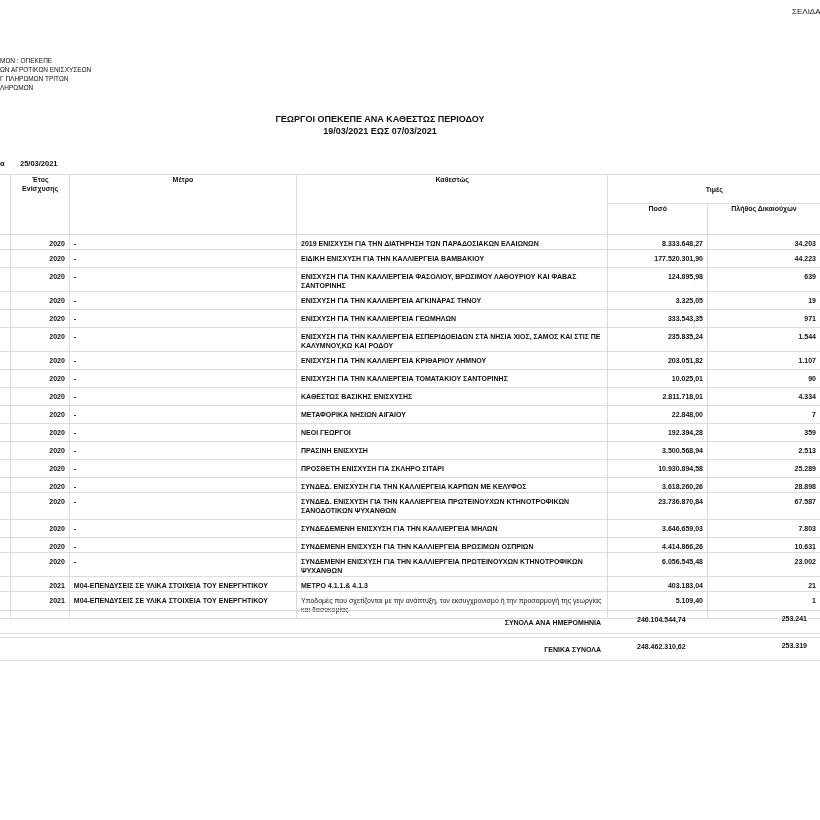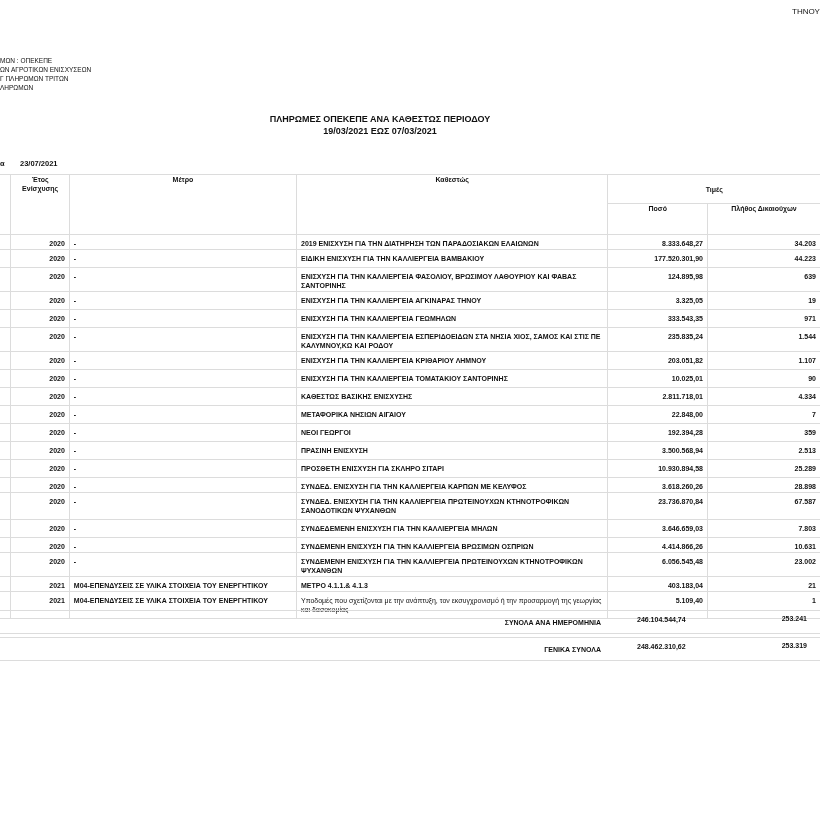--- a/index.html
+++ b/index.html
@@ -35,37 +35,37 @@
 
     .tot { position:absolute; left:-2px; width:822px; height:22px;
            border:1px solid #dcdcdc; font-size:7px; font-weight:bold; }
     .tot .lab { position:absolute; right:220px; top:8px; white-space:nowrap; }
     .tot .amt { position:absolute; left:638px; top:5px; white-space:nowrap; }
     .tot .cnt { position:absolute; right:14px; top:4px; white-space:nowrap; }
   </style>
 </head>
 <body>
 
-<div class="page-label">ΤΗΝΟΥ</div>
+<div class="page-label">ΣΕΛΙΔΑ</div>
 
 <div class="org">
   <div>ΜΩΝ : ΟΠΕΚΕΠΕ</div>
   <div>ΩΝ ΑΓΡΟΤΙΚΩΝ ΕΝΙΣΧΥΣΕΩΝ</div>
   <div>Γ ΠΛΗΡΩΜΩΝ ΤΡΙΤΩΝ</div>
   <div>ΛΗΡΩΜΩΝ</div>
 </div>
 
 <div class="title">
-  <div>ΠΛΗΡΩΜΕΣ ΟΠΕΚΕΠΕ ΑΝΑ ΚΑΘΕΣΤΩΣ ΠΕΡΙΟΔΟΥ</div>
+  <div>ΓΕΩΡΓΟΙ ΟΠΕΚΕΠΕ ΑΝΑ ΚΑΘΕΣΤΩΣ ΠΕΡΙΟΔΟΥ</div>
   <div>19/03/2021 ΕΩΣ 07/03/2021</div>
 </div>
 
 <div class="date-row">
   <span class="lab">α</span>
-  <span class="val">23/07/2021</span>
+  <span class="val">25/03/2021</span>
 </div>
 
 <table class="grid">
   <colgroup>
     <col class="c0">
       <col class="c1">
       <col class="c2">
       <col class="c3">
       <col class="c4">
       <col class="c5">

